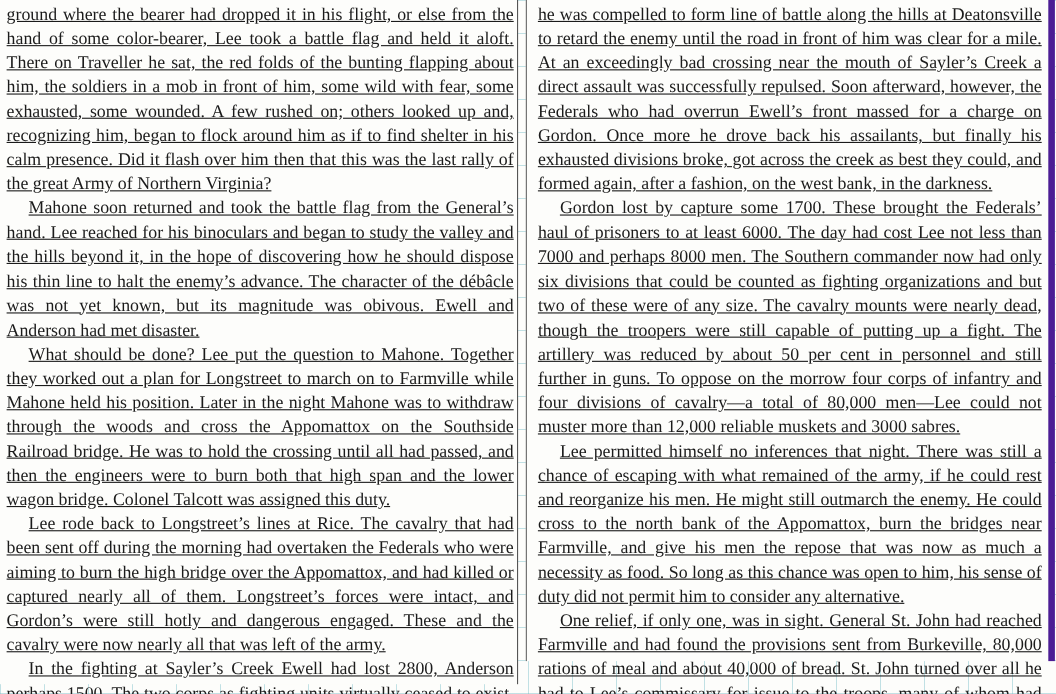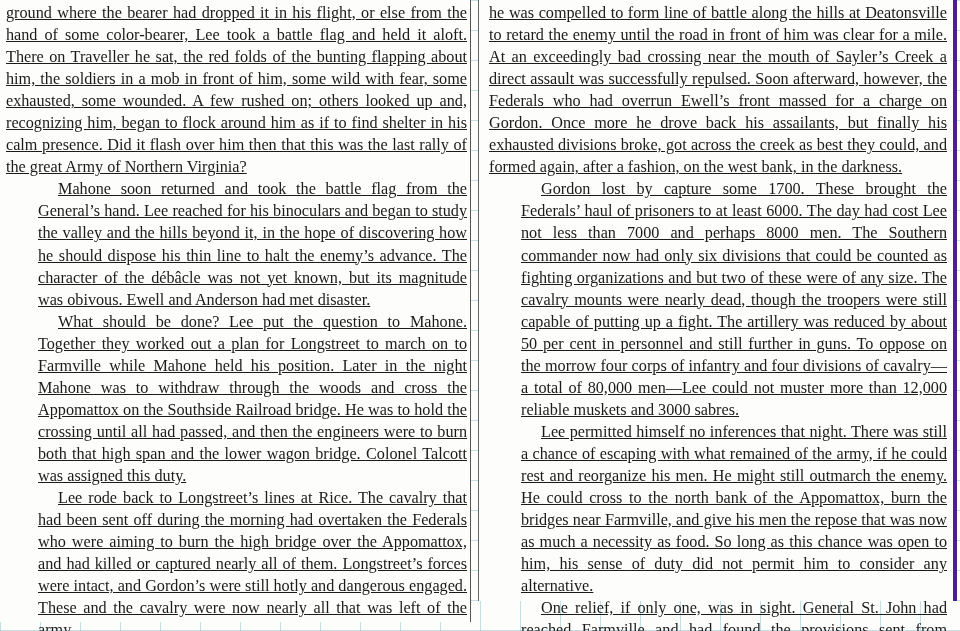--- a/index.html
+++ b/index.html
@@ -10,31 +10,31 @@
       linear-gradient(to right, rgba(120,190,200,0.45) 1px, transparent 1px),
       linear-gradient(to bottom, rgba(120,190,200,0.45) 1px, transparent 1px);
     background-size: 40px 30px;
     font-family: "DejaVu Serif", "Liberation Serif", serif;
     color:#1b1b1b;
   }
   .page {
     position:absolute; top:0; background:#fdfdfb;
   }
   .page.left { left:0; width:470px; height:622px; border-right:1px solid #555; }
-  .page.right { left:478px; width:474px; height:601px; border-left:1px solid #666; border-right:4px solid #4c1d95; }
+  .page.right { left:478px; width:474px; height:601px; border-left:1px solid #666; border-right:6px solid #4c1d95; }
   .col {
     position:absolute; top:2px;
     font-family: "Liberation Serif", serif;
     font-size:16.2px; line-height:22.05px;
     text-align:justify;
   }
   .page.left .col { left:6px; width:461px; }
   .page.right .col { left:10px; width:458px; }
   .col p { margin:0; text-indent:0;text-decoration:underline; }
-  .col p.indent { text-indent:20px;margin-left:32px; }
+  .col p.indent { text-indent:20px; }
   .col p.noindent { text-indent:0; }
 </style>
 </head>
 <body>
 
 <div class="page left">
   <div class="col">
     <p class="noindent">ground where the bearer had dropped it in his flight, or else from the hand of some color-bearer, Lee took a battle flag and held it aloft. There on Traveller he sat, the red folds of the bunting flapping about him, the soldiers in a mob in front of him, some wild with fear, some exhausted, some wounded. A few rushed on; others looked up and, recognizing him, began to flock around him as if to find shelter in his calm presence. Did it flash over him then that this was the last rally of the great Army of Northern Virginia?</p>
     <p class="indent">Mahone soon returned and took the battle flag from the General’s hand. Lee reached for his binoculars and began to study the valley and the hills beyond it, in the hope of discovering how he should dispose his thin line to halt the enemy’s advance. The character of the débâcle was not yet known, but its magnitude was obivous. Ewell and Anderson had met disaster.</p>
     <p class="indent">What should be done? Lee put the question to Mahone. Together they worked out a plan for Longstreet to march on to Farmville while Mahone held his position. Later in the night Mahone was to withdraw through the woods and cross the Appomattox on the Southside Railroad bridge. He was to hold the crossing until all had passed, and then the engineers were to burn both that high span and the lower wagon bridge. Colonel Talcott was assigned this duty.</p>

